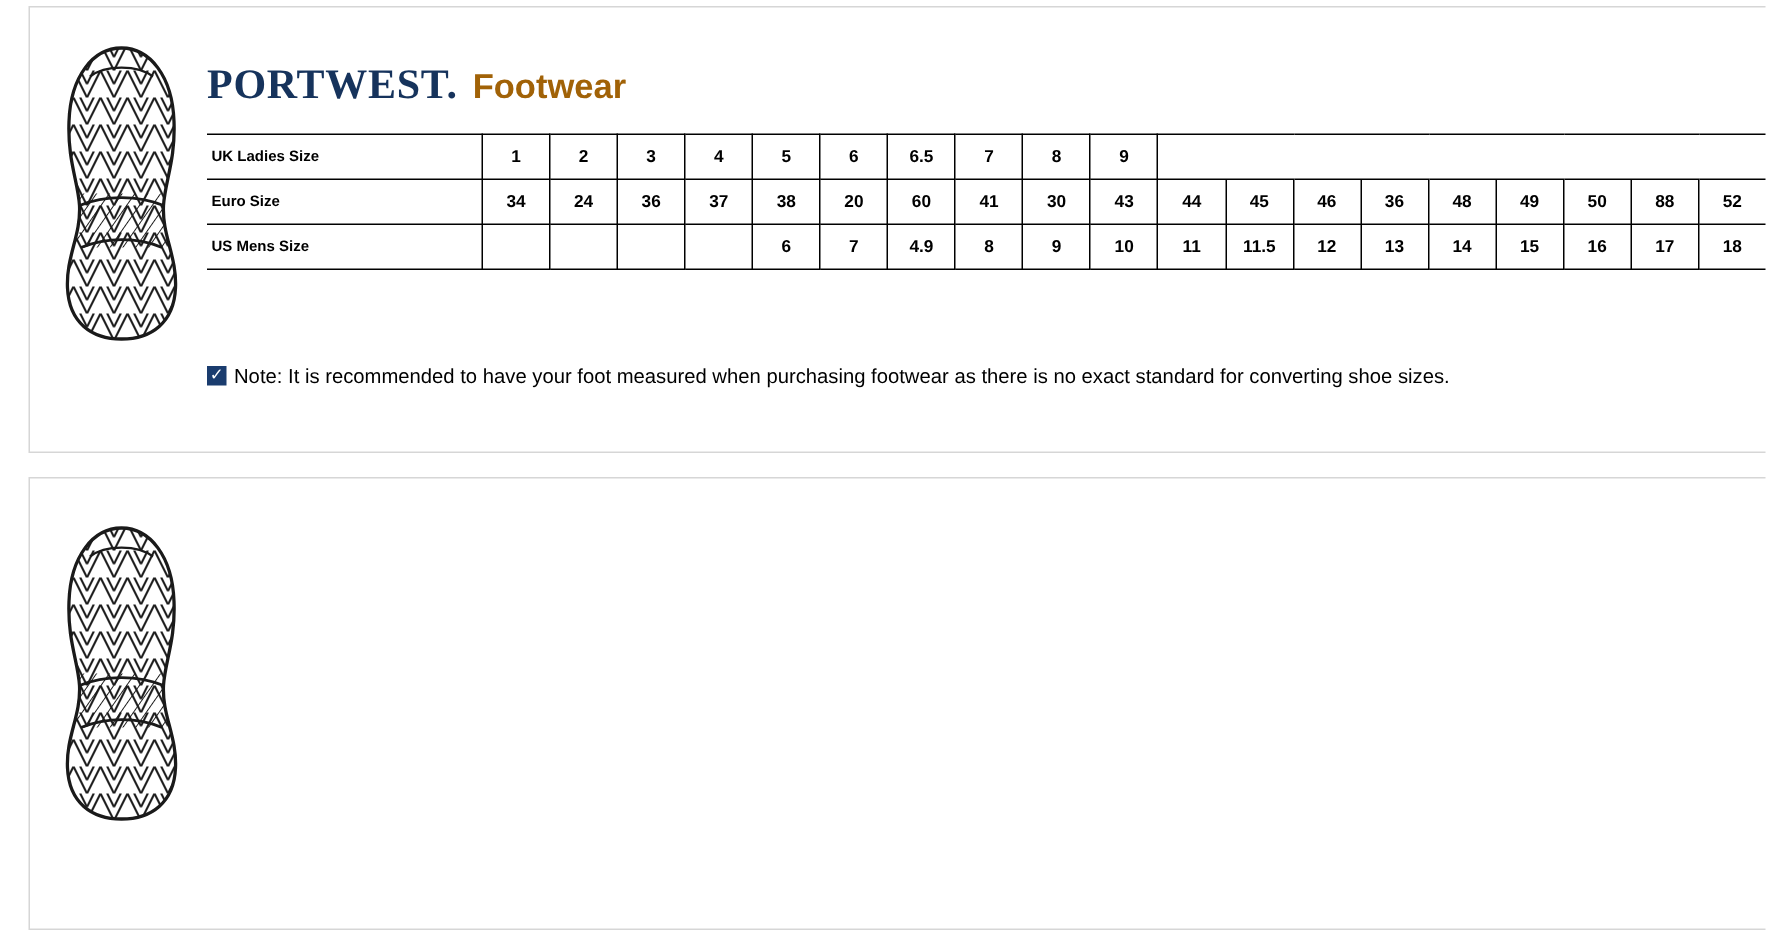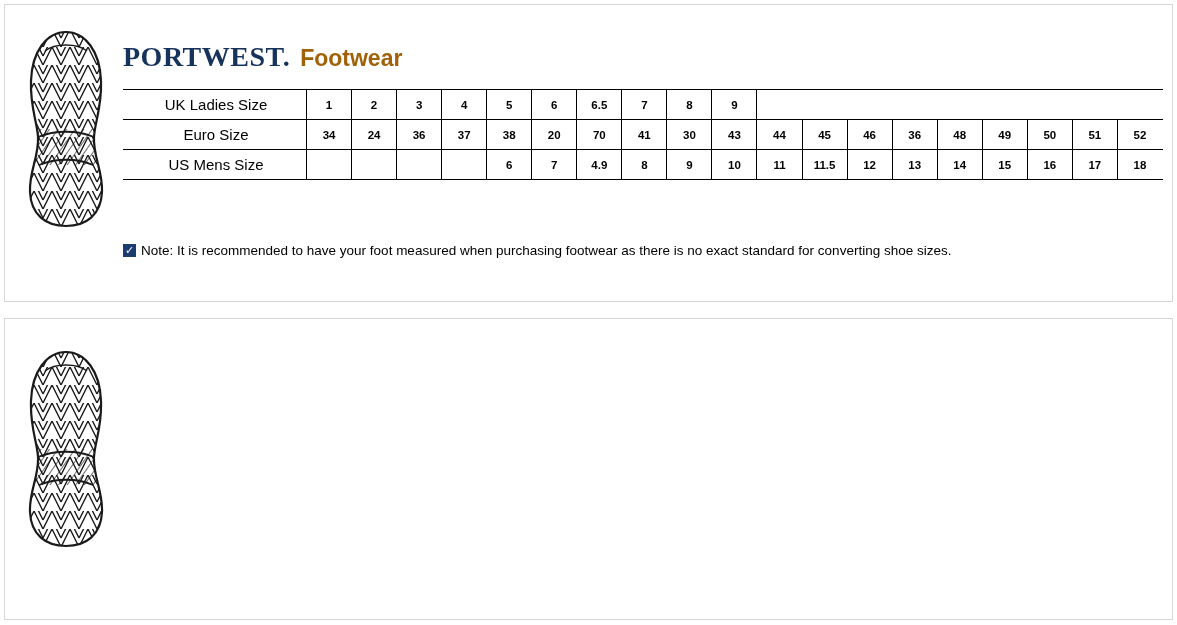--- a/index.html
+++ b/index.html
@@ -11,20 +11,21 @@
     width: 1177px;
     height: 625px;
     font-family: "Liberation Sans", sans-serif;
     color: #000;
     overflow: hidden;
   }
   .page {
     position: relative;
     width: 936px;
     height: 625px;
+    margin-left: 15px;
   }
   .card {
     position: absolute;
     left: 4px;
     border: 1px solid #d6d6d6;
     background: #fff;
     box-sizing: border-box;
   }
   #card-portwest {
     top: 4px;
@@ -87,24 +88,24 @@
     height: 29px;
     border-bottom: 1px solid #000;
     font-size: 11.5px;
     font-weight: bold;
     text-align: center;
     vertical-align: middle;
     padding: 0;
   }
   table.pw tr:first-child td { border-top: 1px solid #000; }
   table.pw td.rowhdr {
-    text-align: center;
+    text-align: left;
     padding-left: 3px;
-    font-size: 15px;
-    font-weight: normal;
+    font-size: 10px;
+    font-weight: bold;
     width: 180px;
     border-right: 1px solid #000;
   }
   table.pw td.cell {
     border-right: 1px solid #000;
   }
   table.pw td.blank { border-right: 1px solid transparent; }
 
   
   .note {
@@ -188,32 +189,32 @@
             <td class="blank"></td>
           </tr>
           <tr>
             <td class="rowhdr">Euro Size</td>
             <td class="cell">34</td>
             <td class="cell">24</td>
             <td class="cell">36</td>
             <td class="cell">37</td>
             <td class="cell">38</td>
             <td class="cell">20</td>
-            <td class="cell">70</td>
+            <td class="cell">60</td>
             <td class="cell">41</td>
             <td class="cell">30</td>
             <td class="cell">43</td>
             <td class="cell">44</td>
             <td class="cell">45</td>
             <td class="cell">46</td>
             <td class="cell">36</td>
             <td class="cell">48</td>
             <td class="cell">49</td>
             <td class="cell">50</td>
-            <td class="cell">51</td>
+            <td class="cell">88</td>
             <td class="blank">52</td>
           </tr>
           <tr>
             <td class="rowhdr">US Mens Size</td>
             <td class="cell"></td>
             <td class="cell"></td>
             <td class="cell"></td>
             <td class="cell"></td>
             <td class="cell">6</td>
             <td class="cell">7</td>

